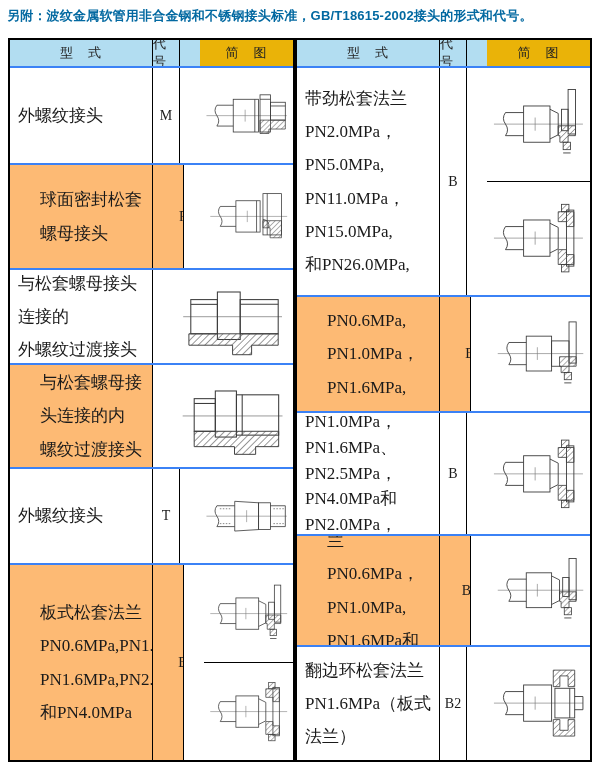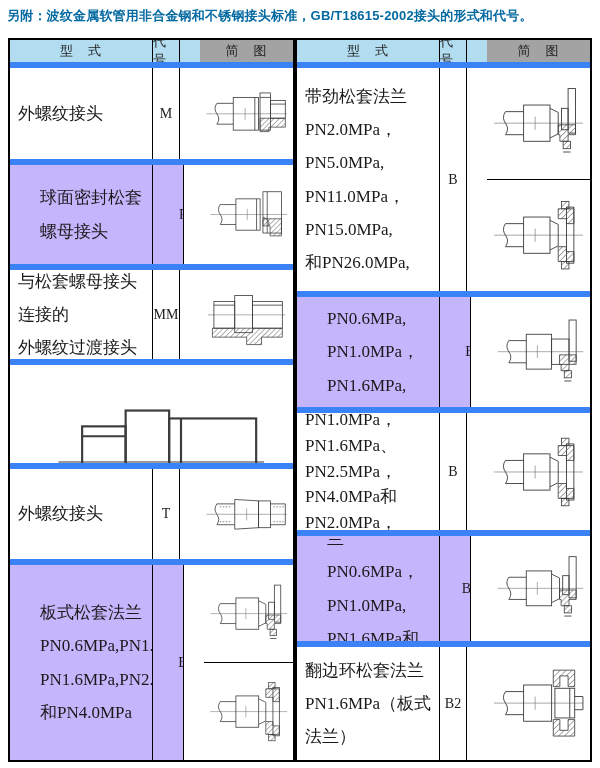--- a/index.html
+++ b/index.html
@@ -10,38 +10,38 @@
     position:absolute; left:7px; top:7px; width:588px;
     font-family:"Liberation Sans","DejaVu Sans",sans-serif;
     font-weight:bold; font-size:13px; color:#0369a1; letter-spacing:0.2px;
     white-space:nowrap;
   }
 
   .tables { position:absolute; left:8px; top:38px; display:flex; }
   .tbl { border:2px solid #000; background:#fff; }
   .tbl.left { width:287px; }
   .tbl.right { width:297px; border-left-width:2px; }
-  .row { display:flex; border-bottom:6px solid #3b82f6; }
+  .row { display:flex; border-bottom:2px solid #3b82f6; }
   .row:last-child { border-bottom:none;justify-content:flex-end; }
   .cell { border-right:1px solid #000; overflow:hidden; }
   .cell:last-child { border-right:none; }
 
   .type-col  { width:143px; display:flex; align-items:center; padding:4px 3px 4px 8px; }
   .code-col  { width:27px;  display:flex; align-items:center; justify-content:center; }
-  .diag-col  { flex:1; display:flex; flex-direction:column; background:#a3a3a3;margin-left:20px; }
+  .diag-col  { flex:1; display:flex; flex-direction:column; background:#eab308;margin-left:20px; }
 
   .hdr { background:#b2ddf1; height:28px; }
   .hdr .cell { display:flex; align-items:center; justify-content:center;
                font-size:13px; color:#222; letter-spacing:1px; padding:0; }
 
   .type-text { font-size:17px; line-height:1.95; color:#1a1a1a; white-space:pre-line; }
   .type-text.tight { line-height:1.52; }
   .code-text { font-size:14px; color:#1a1a1a; }
 
-  .hl { background:#c4b5fd;padding-left:30px; }
+  .hl { background:#fdba74;padding-left:30px; }
 
   .diag-box { flex:1; display:flex; align-items:center; justify-content:center; background:#fff; }
   .diag-box.split-top { border-bottom:1px solid #000; }
   .diag-box svg { width:96%; height:94%; }
 
   
   .ln { fill:none; stroke:#3c3c3c; stroke-width:1.1; }
   .cl { stroke:#7a7a7a; stroke-width:0.8; }
   .dt { stroke:#606060; stroke-width:1; stroke-dasharray:2 2; }
   .ht { fill:url(#hatch); stroke:#3c3c3c; stroke-width:1; }
@@ -122,39 +122,40 @@
             </svg>
           </div>
         </div>
       </div>
 
       <div class="row" style="height:95px">
         <div class="cell type-col">
             <span class="type-text">与松套螺母接头连接的
 外螺纹过渡接头</span>
           </div>
-        <div class="cell code-col">
-            <span class="code-text">MM</span>
-          </div>
         <div class="cell diag-col">
           <div class="diag-box">
             <svg viewBox="0 0 120 92">
               <line class="cl" x1="8" y1="46" x2="112" y2="46"></line>
               <rect class="ln" x="16" y="28" width="28" height="36"></rect>
                 <line class="ln" x1="16" y1="33" x2="44" y2="33"></line>
               <rect class="ln" x="44" y="20" width="24" height="50"></rect>
               <rect class="ln" x="68" y="28" width="40" height="36"></rect>
                 <line class="ln" x1="68" y1="33" x2="108" y2="33"></line>
               <polygon class="ht" points="14,64 108,64 108,76 80,76 80,86 60,86 60,76 14,76"></polygon>
             </svg>
           </div>
         </div>
       </div>
 
       <div class="row" style="height:104px">
+        <div class="cell type-col hl">
+            <span class="type-text">与松套螺母接头连接的内
+螺纹过渡接头</span>
+          </div>
         <div class="cell diag-col">
           <div class="diag-box">
             <svg viewBox="0 0 120 92">
               <line class="cl" x1="8" y1="46" x2="112" y2="46"></line>
               <rect class="ln" x="20" y="28" width="22" height="34"></rect>
                 <line class="ln" x1="20" y1="33" x2="42" y2="33"></line>
               <rect class="ln" x="42" y="20" width="22" height="48"></rect>
               <rect class="ln" x="64" y="24" width="44" height="42"></rect>
                 <line class="ln" x1="70" y1="24" x2="70" y2="66"></line>
               <polygon class="ht" points="20,62 108,62 108,78 84,78 84,86 62,86 62,78 20,78"></polygon>

